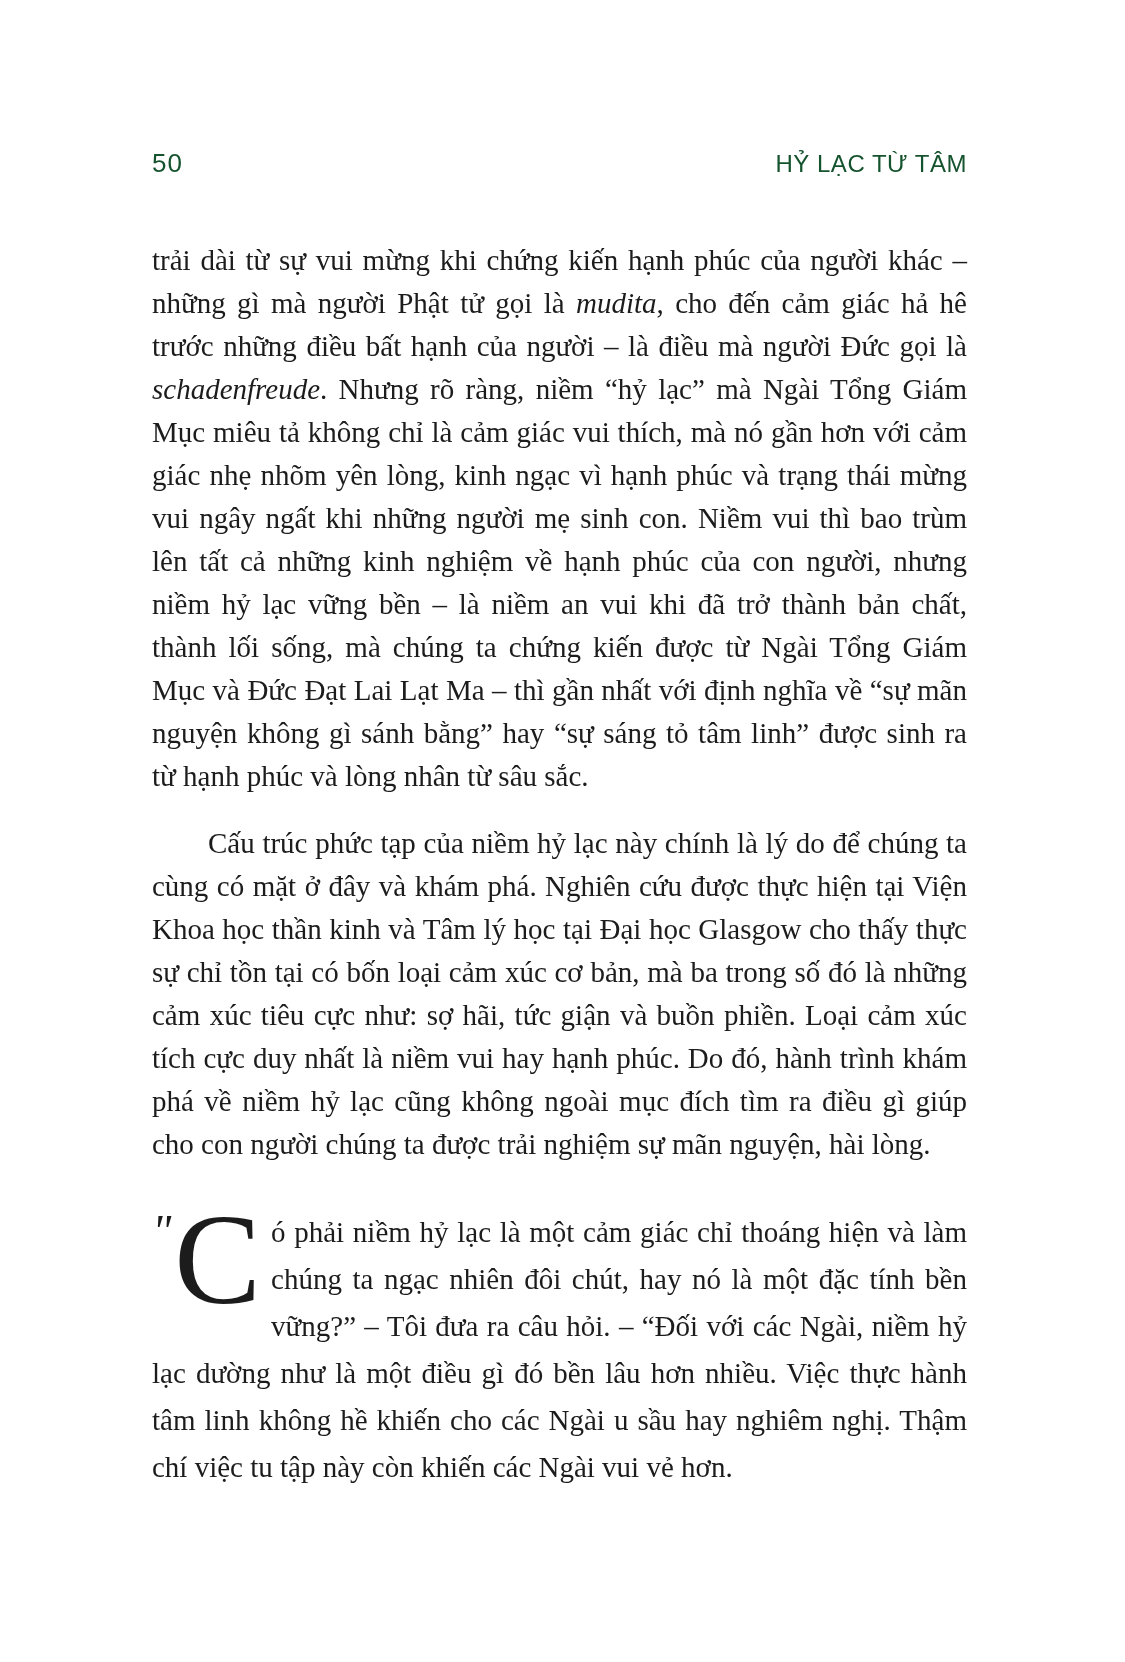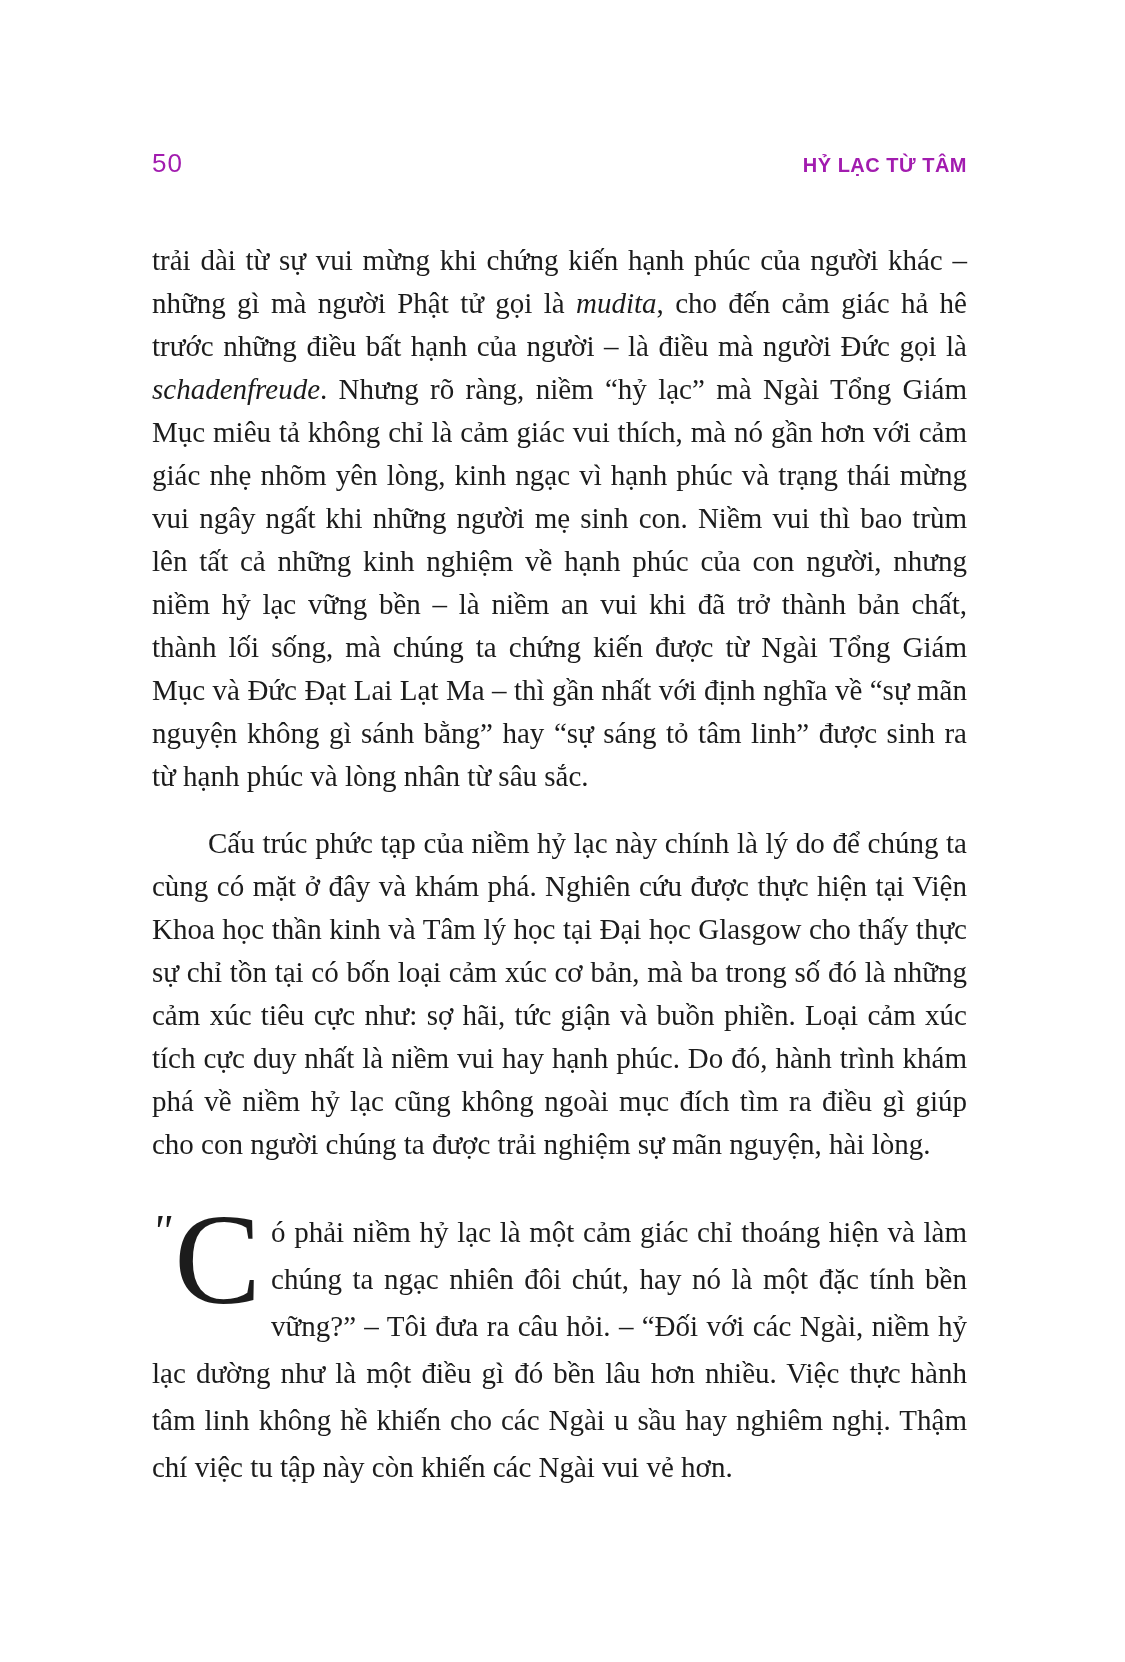--- a/index.html
+++ b/index.html
@@ -19,30 +19,30 @@
     position: absolute;
     left: 152px;
     top: 148px;
     width: 815px;
   }
   .page-header {
     display: flex;
     justify-content: space-between;
     align-items: baseline;
     font-family: "Liberation Sans", "DejaVu Sans", sans-serif;
-    color: #a21caf;
+    color: #14532d;
   }
   .page-number {
     font-size: 26px;
     font-weight: 400;
     letter-spacing: 1px;
   }
   .running-title {
-    font-size: 20px;
-    font-weight: 700;
+    font-size: 24px;
+    font-weight: 400;
     letter-spacing: 0.5px;
   }
   .body-text {
     margin-top: 60px;
     font-family: "Liberation Serif", "DejaVu Serif", serif;
     font-size: 29px;
     color: #1c1c1c;
   }
   p.para {
     margin: 0;

